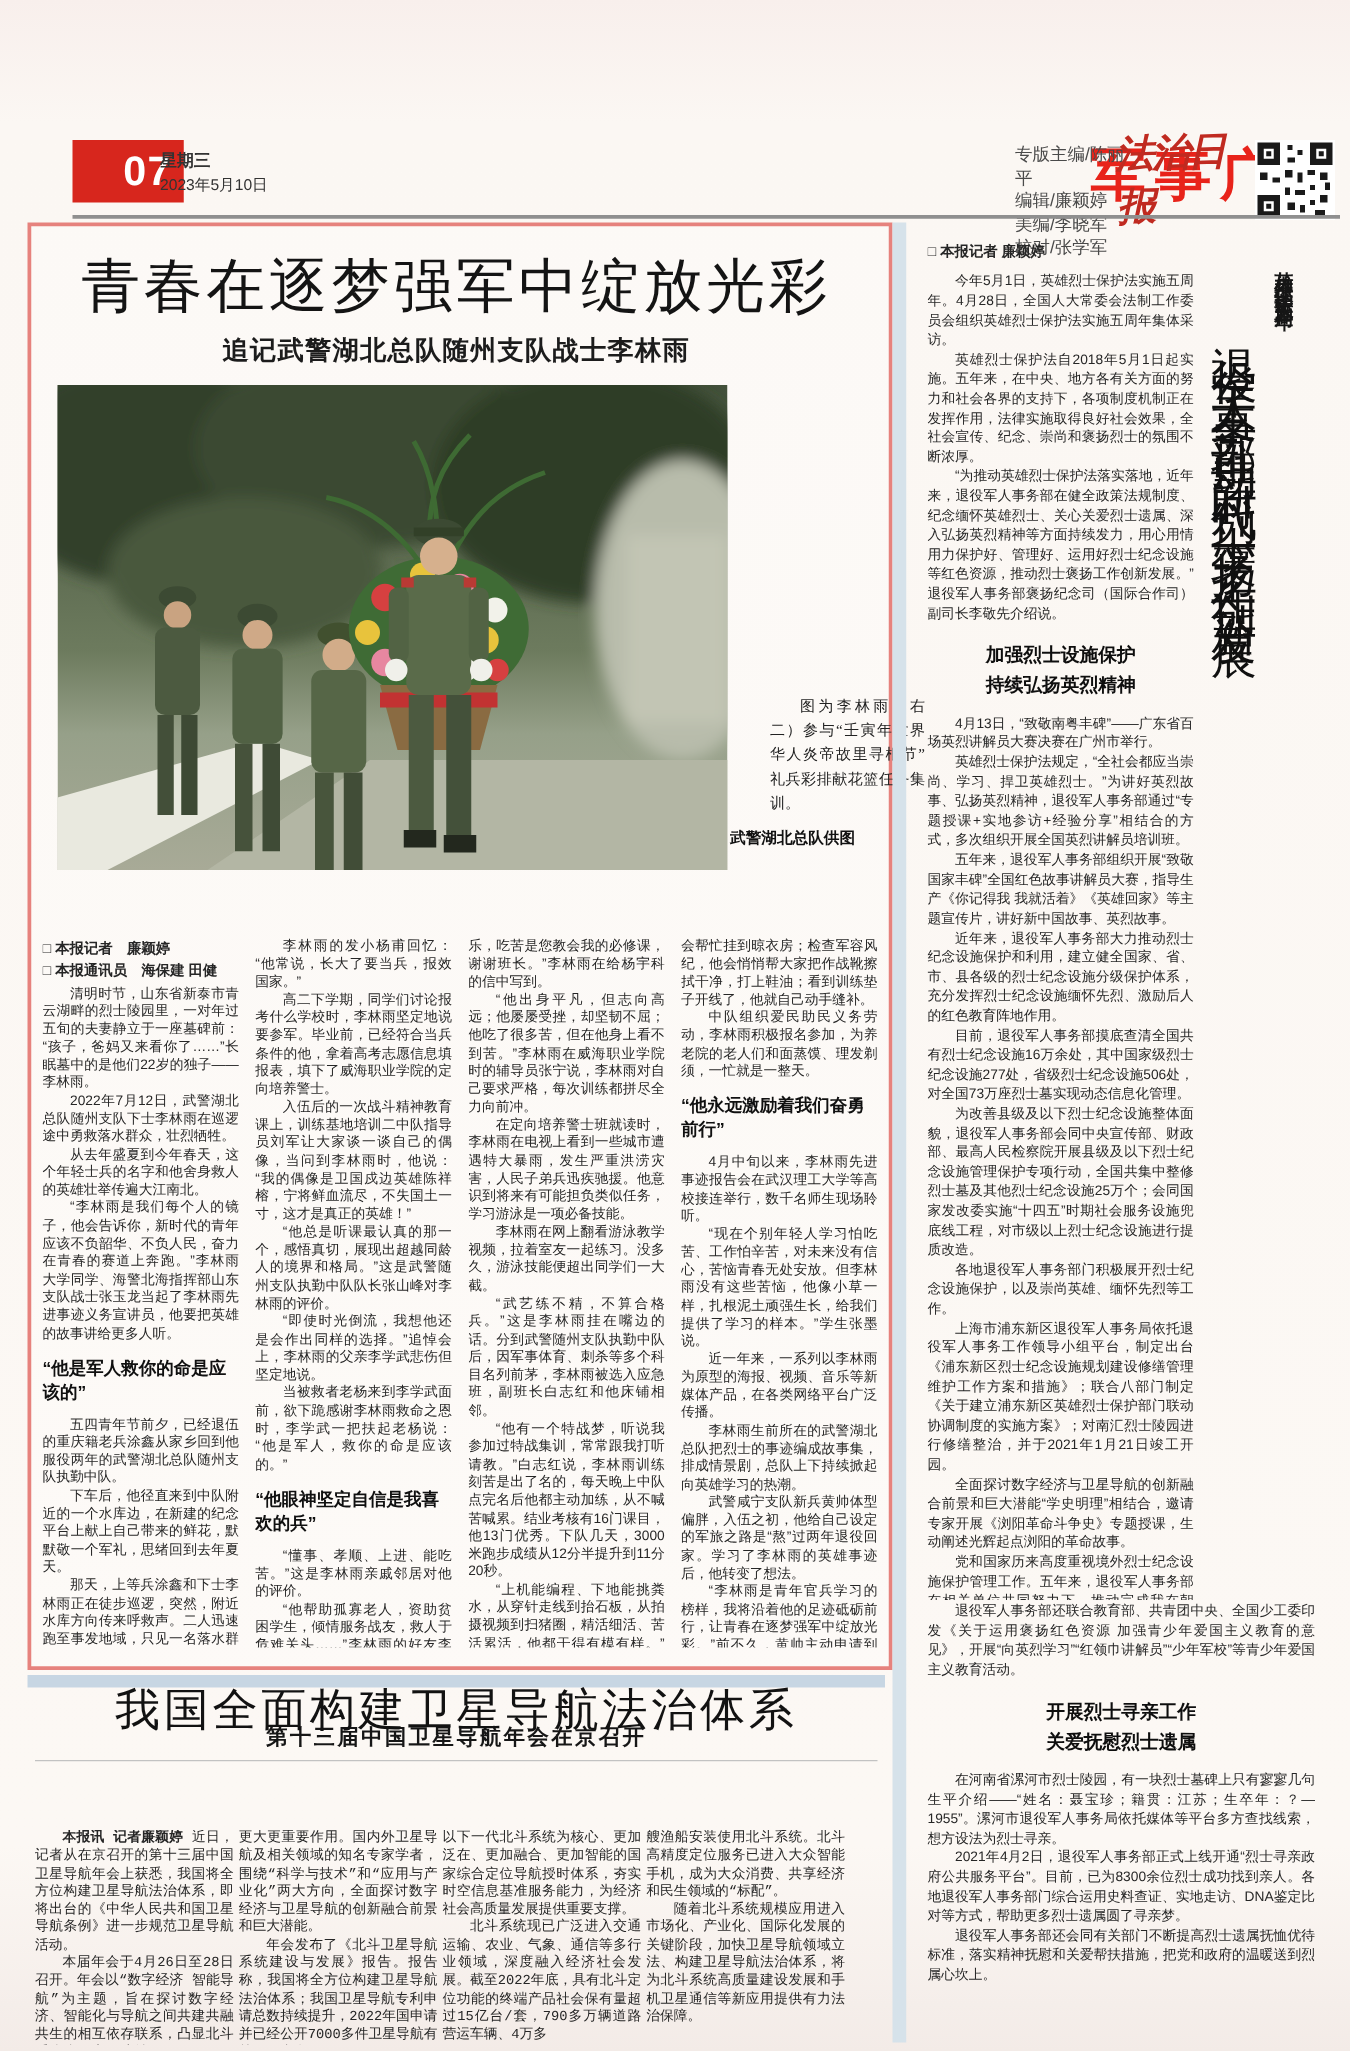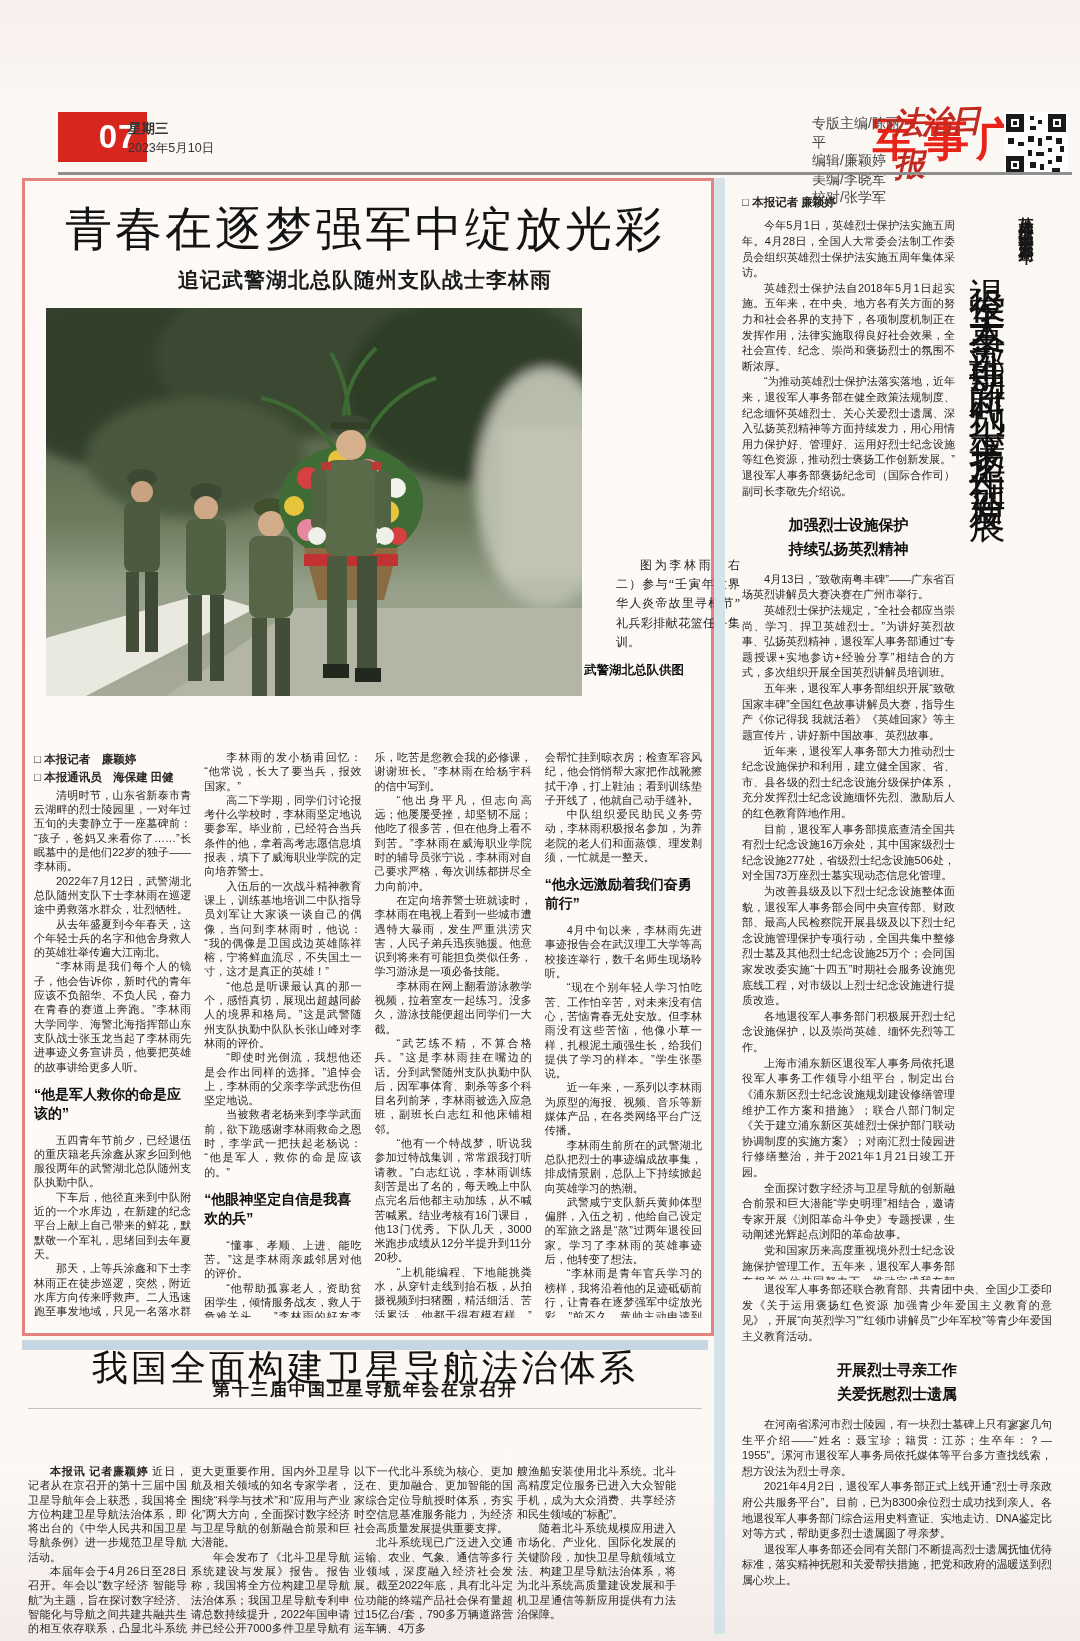--- a/index.html
+++ b/index.html
@@ -38,21 +38,21 @@
   .rcol p{margin:0;font-size:11px;line-height:1.42;text-align:justify;color:#262626;}
   .rcol p.t-p{text-indent:2em;}
   .rcol p.t-by{font-weight:bold;text-indent:0;font-size:11.5px;margin:2px 0 8px;}
   .rcol p.t-h{font-weight:bold;text-align:center;font-size:15px;line-height:1.55;margin:14px 0 12px;text-indent:0;white-space:pre-line;color:#0e0e0e;}
   .v-kicker{left:1016px;top:205px;writing-mode:vertical-rl;font-size:15px;font-weight:600;letter-spacing:3px;color:#161616;}
   .v-headline{left:966px;top:248px;writing-mode:vertical-rl;font-size:37px;font-weight:500;letter-spacing:11px;line-height:1.1;color:#101010;}
   
   .blueband{left:22px;top:1340px;width:686px;height:10px;background:#c7d6e3;}
   .b-kicker{left:28px;top:1378px;width:674px;text-align:center;font-size:17px;font-weight:600;color:#161616;letter-spacing:2px;padding-bottom:7px;border-bottom:1px solid #c2c2c2;}
   .b-headline{left:28px;top:1344px;width:674px;text-align:center;font-size:36px;font-weight:500;color:#121212;letter-spacing:3px;}
-  .bcols{left:28px;top:1464px;width:674px;height:172px;display:flex;gap:4px;overflow:hidden;}
+  .bcols{left:28px;top:1464px;width:674px;height:172px;display:flex;gap:4px;overflow:hidden;font-family:Liberation Mono, monospace;}
   .bcols .col{width:159px;height:172px;overflow:hidden;}
   .col b.lead{font-weight:bold;}
 </style>
 </head>
 <body>
 
 <div class="page">
 
   <div class="abs pagenum">07</div>
   <div class="abs daybox">

